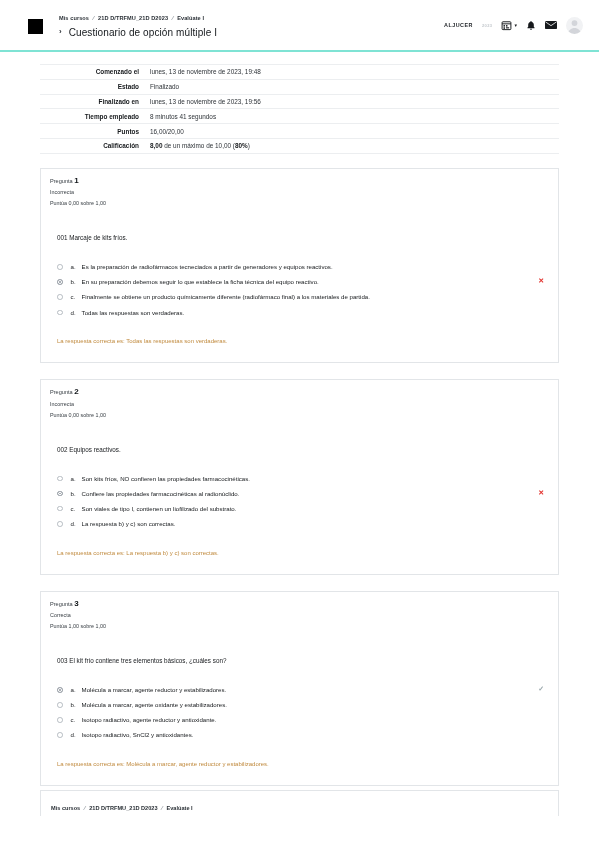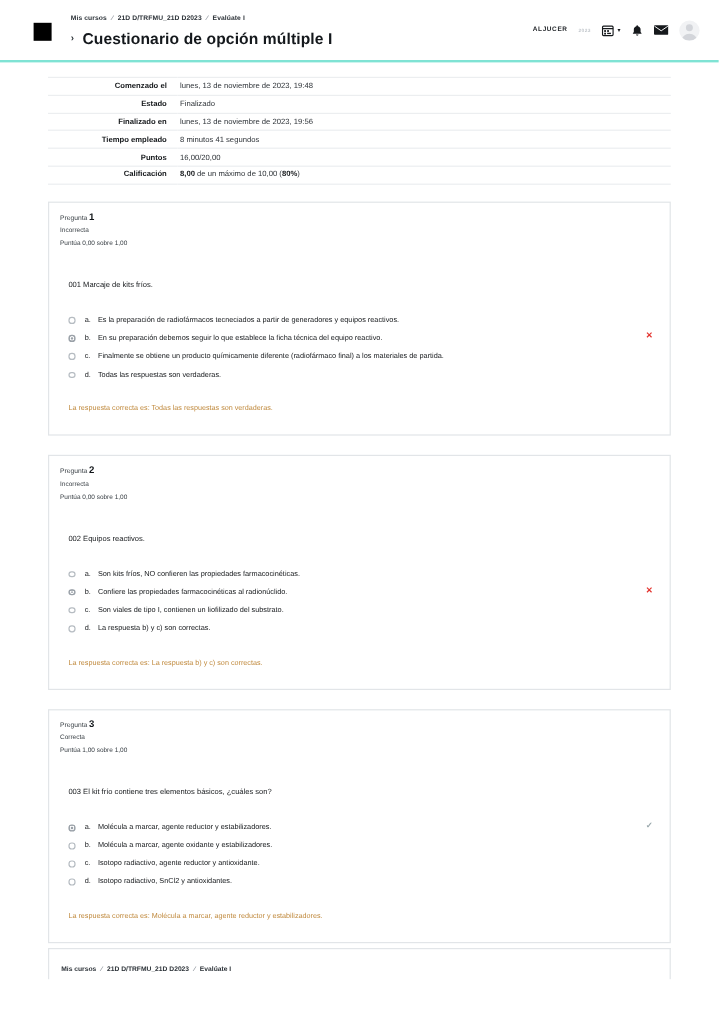--- a/index.html
+++ b/index.html
@@ -39,21 +39,21 @@
     letter-spacing: .08px;
     white-space: nowrap;
     margin-bottom: 6px;
   }
   .breadcrumb .sep { color: #8b9199; font-weight: bold; margin: 0 4px; }
   .page-title-row { display: flex; align-items: center; white-space: nowrap; }
   .chev {
     font-size: 8px; color: #2b3137; font-weight: bold;
     margin-right: 7px; line-height: 1;
   }
-  .page-title { font-size: 13px; font-weight: bold; color: #14181c; letter-spacing: .1px; }
+  .page-title { font-size: 10px; font-weight: normal; color: #14181c; letter-spacing: .1px; }
 
   .hdr-right { display: flex; align-items: center; gap: 9px; flex: 0 0 auto; padding-right: 4px; }
   .user-name { font-size: 5.4px; font-weight: bold; letter-spacing: .5px; color: #1d2125; }
   .user-sub { font-size: 4px; color: #c2c7cc; letter-spacing: .4px; font-weight: bold; }
   .icon-btn { display:flex; align-items:center; color:#16191c; }
   .icon-btn svg { display: block; }
   .caret { font-size: 5px; margin-left: 2px; color:#16191c; }
   .avatar {
     width: 17px; height: 17px; border-radius: 50%;
     background: #f1f2f4; display:flex; align-items:center; justify-content:center;

